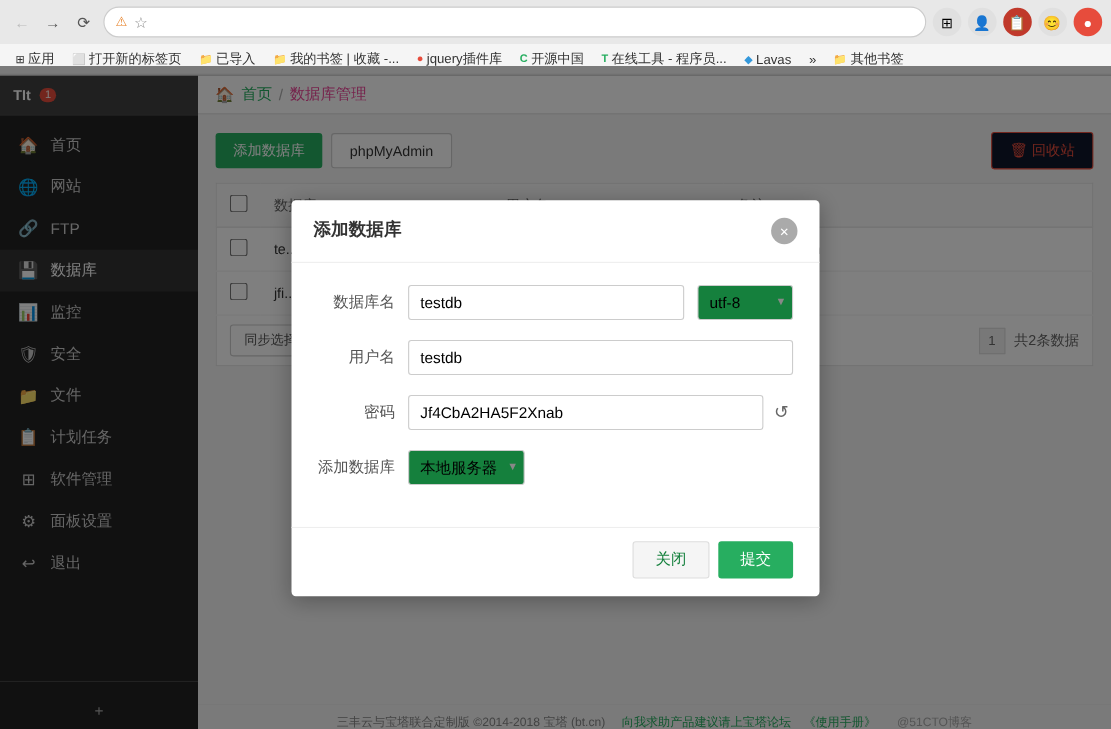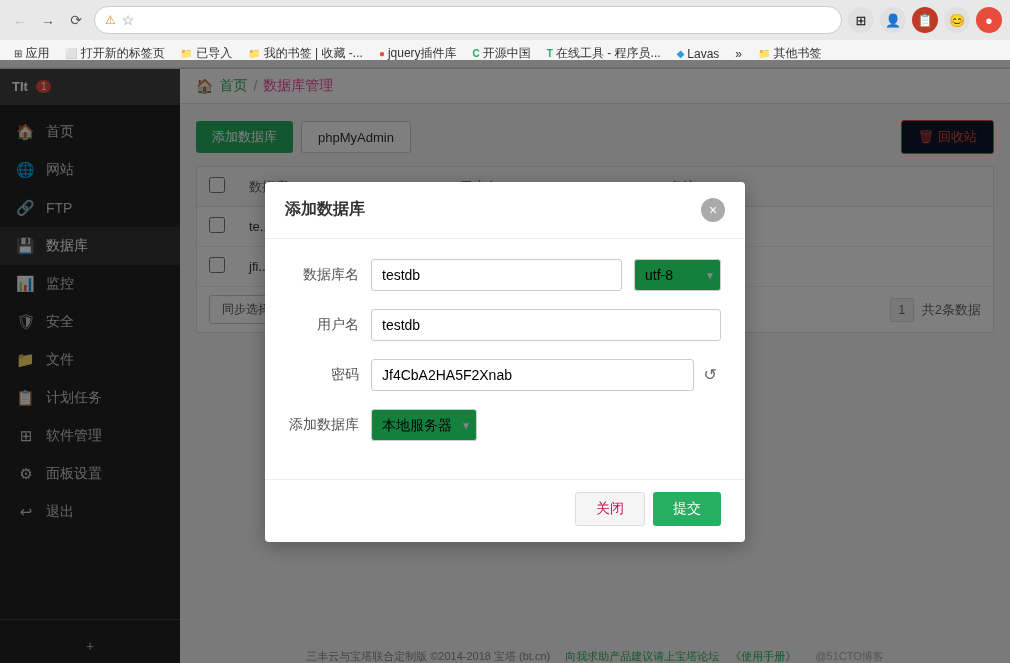--- a/index.html
+++ b/index.html
@@ -76,21 +76,21 @@
     .modal-body { padding: 20px 24px; }
     .form-row { display: flex; align-items: center; margin-bottom: 18px; gap: 12px; }
     .form-label { width: 70px; text-align: right; color: #555; font-size: 14px; flex-shrink: 0; }
     .form-input { flex: 1; border: 1px solid #ccc; border-radius: 3px; padding: 7px 10px; font-size: 14px; outline: none; font-family: inherit; }
     .form-select-wrapper { position: relative; display: inline-block; }
     .form-select { border: 1px solid #ccc; border-radius: 3px; padding: 7px 24px 7px 10px; font-size: 14px; appearance: none; background: #15803d; cursor: pointer; outline: none; font-family: inherit; }
     .select-arrow { position: absolute; right: 6px; top: 50%; transform: translateY(-50%); pointer-events: none; color: #888; font-size: 10px; }
     .form-input-with-btn { display: flex; align-items: center; flex: 1; gap: 6px; }
     .refresh-btn { background: none; border: none; cursor: pointer; color: #666; font-size: 16px; padding: 4px; }
     .modal-footer { padding: 12px 24px 16px; display: flex; justify-content: flex-end; gap: 8px; border-top: 1px solid #eee; }
-    .btn-cancel { background: #f5f5f5; color: #be185d; border: 1px solid #ddd; padding: 7px 20px; border-radius: 3px; cursor: pointer; font-size: 14px; font-family: inherit; }
+    .btn-cancel { background: #f5f5f5; color: #15803d; border: 1px solid #ddd; padding: 7px 20px; border-radius: 3px; cursor: pointer; font-size: 14px; font-family: inherit; }
     .btn-submit { background: #27ae60; color: white; border: none; padding: 7px 20px; border-radius: 3px; cursor: pointer; font-size: 14px; font-family: inherit; }
 
     .scrollbar-area { overflow-x: auto; position: relative; }
     .scrollbar-area::-webkit-scrollbar { height: 6px; }
     .scrollbar-area::-webkit-scrollbar-thumb { background: #ccc; border-radius: 3px; }
   </style>
 </head>
 <body>
 
 <div class="browser-chrome">

